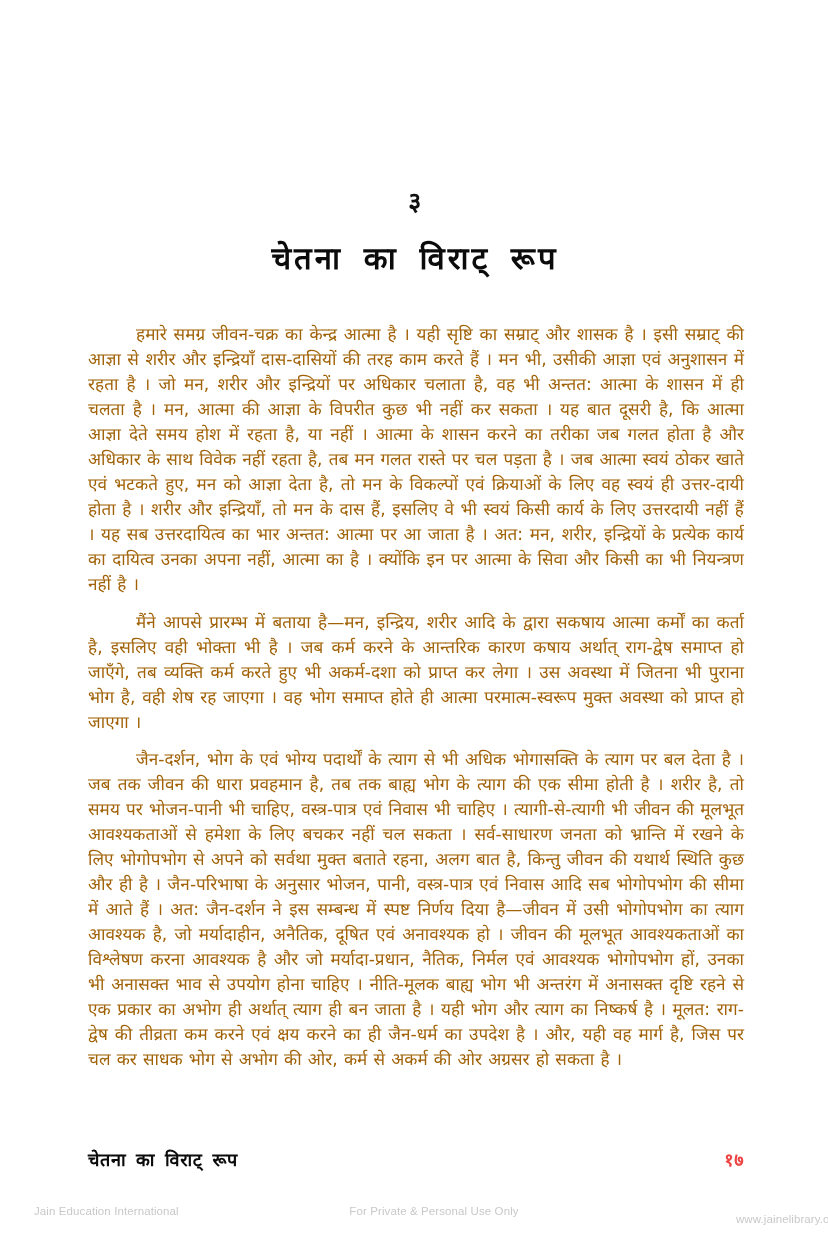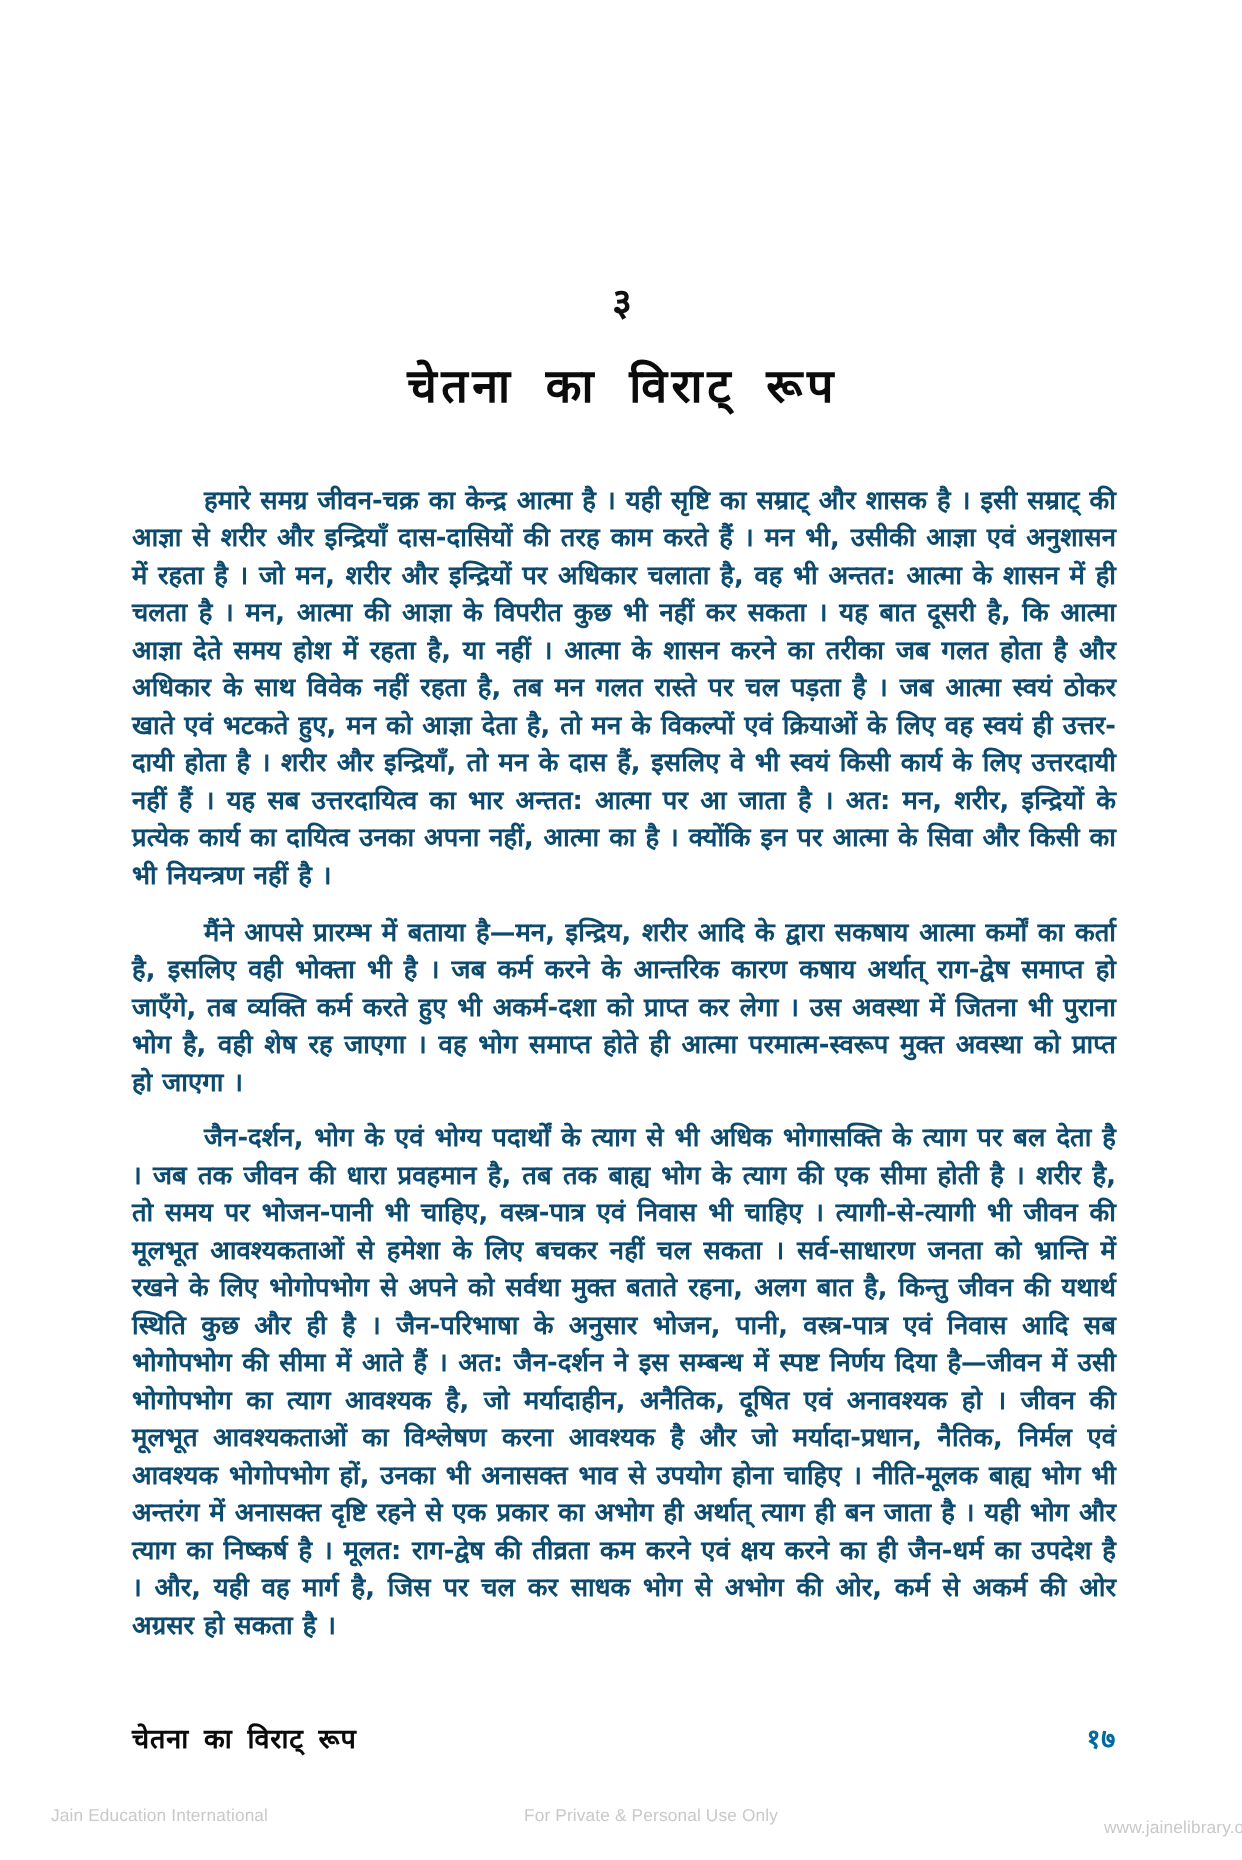--- a/index.html
+++ b/index.html
@@ -58,22 +58,22 @@
 
   .para {
     margin: 0;
     font-size: 17.1px;
     line-height: 25.05px;
     text-align: justify;
     text-justify: inter-word;
     text-indent: 48px;
     letter-spacing: 0.05px;
     word-spacing: 0.6px;
-    color: #0c4a6e;
-    font-weight: 700;
+    color: #a16207;
+    font-weight: 400;
     hyphens: none;
   }
 
   .para + .para {
     margin-top: 12px;
   }
 
   
   .running-footer {
     position: absolute;
@@ -92,21 +92,21 @@
     letter-spacing: 0.6px;
     word-spacing: 3px;
     color: #0b0b0b;
   }
 
   .folio {
     font-size: 18px;
     line-height: 24px;
     font-weight: 700;
     letter-spacing: 0.5px;
-    color: #0369a1;
+    color: #ef4444;
   }
 
   
   .scan-bar {
     position: absolute;
     left: 0;
     top: 1199px;
     width: 828px;
     height: 24px;
     display: flex;

